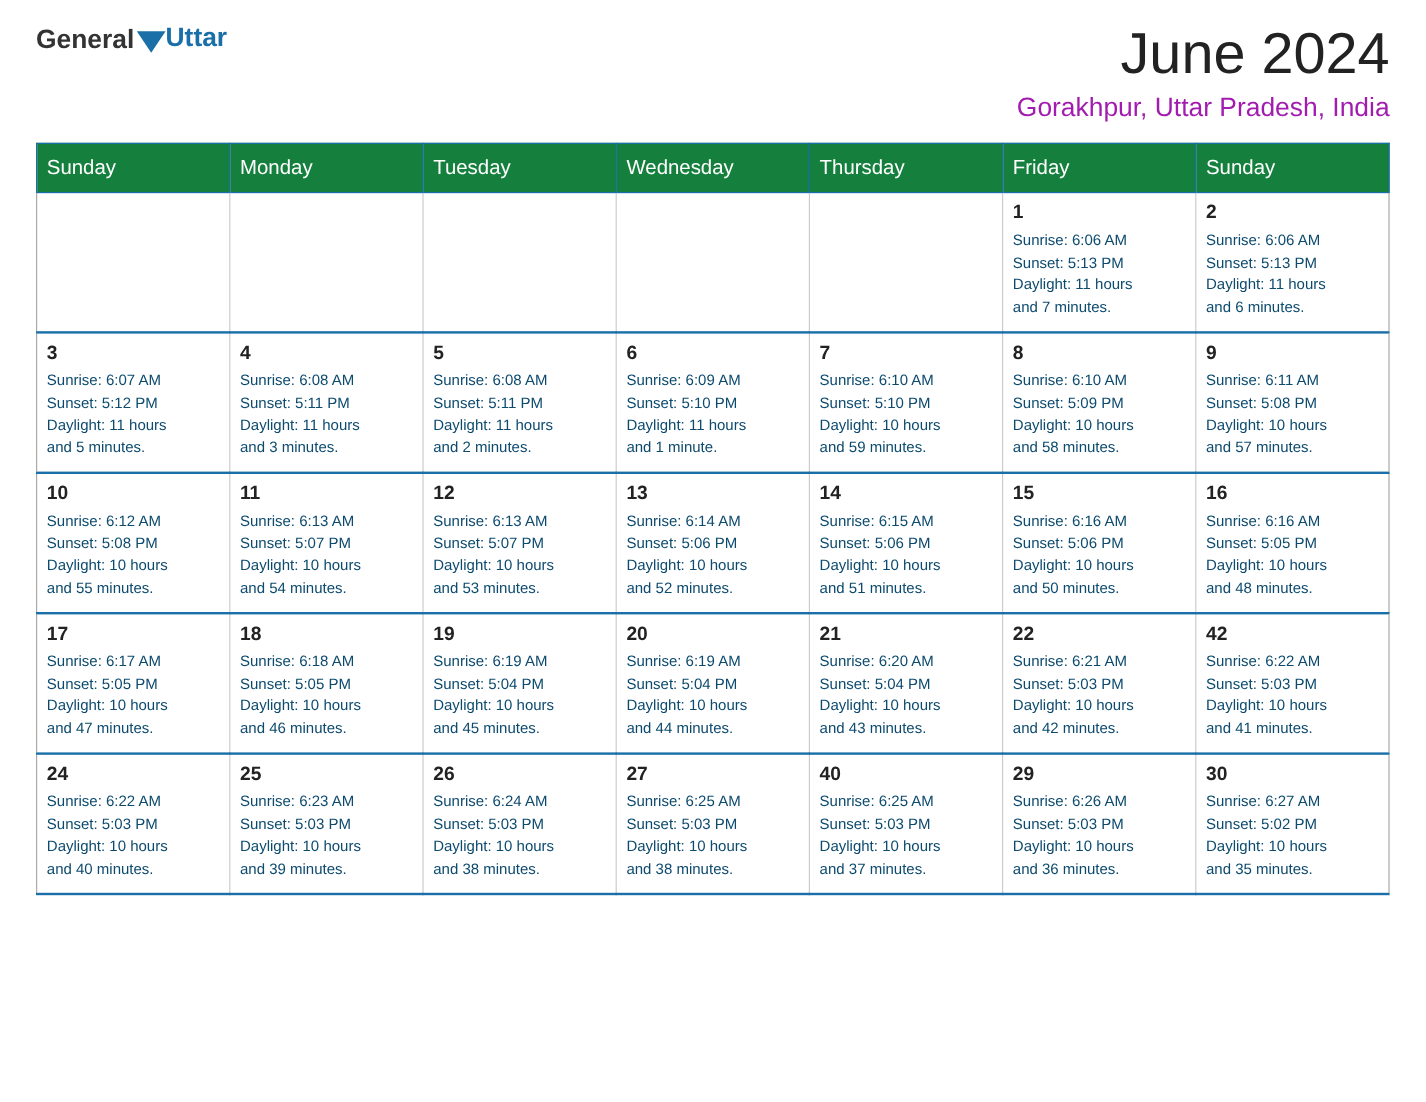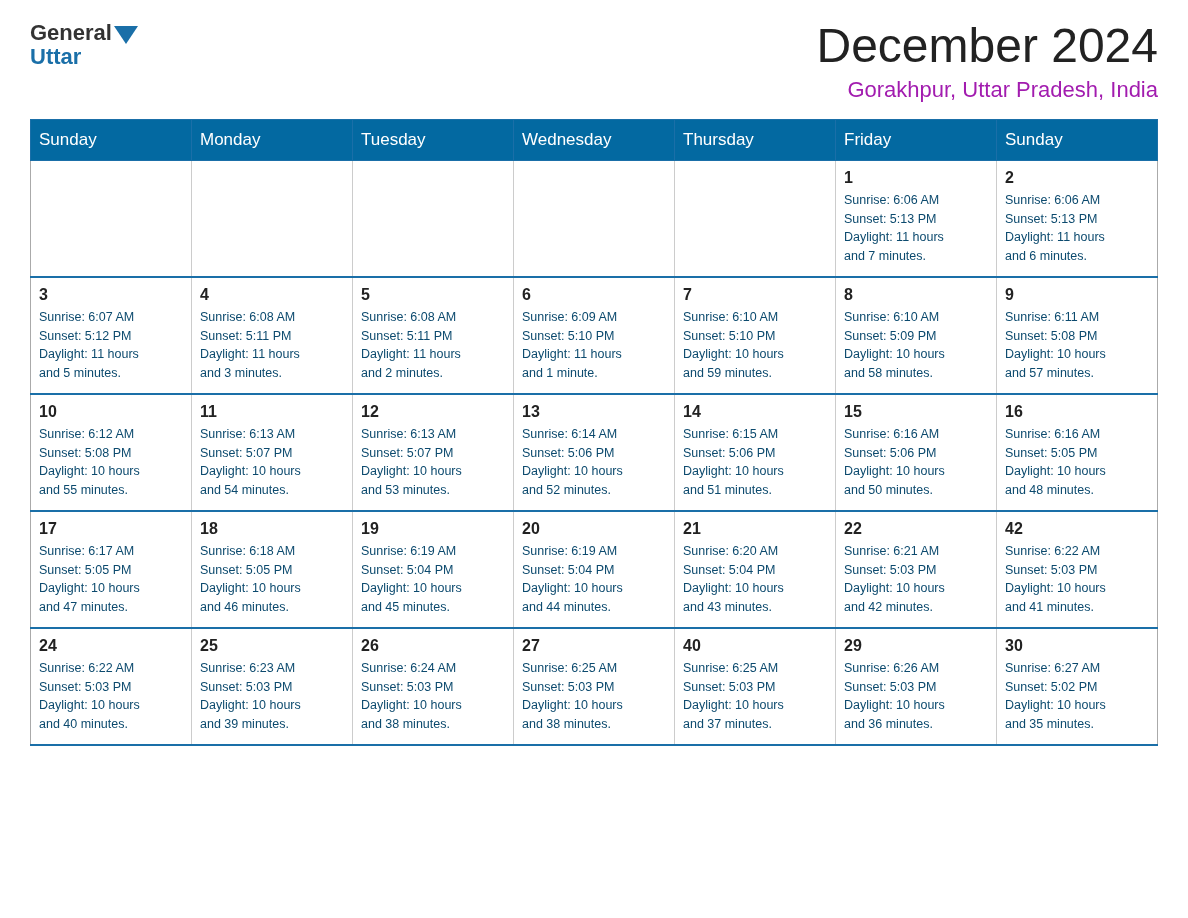--- a/index.html
+++ b/index.html
@@ -10,21 +10,21 @@
       color: #333;
     }
     .header {
       display: flex;
       justify-content: space-between;
       align-items: flex-start;
       margin-bottom: 16px;
     }
     .logo {
       display: flex;
-      flex-direction: column;
+      flex-direction: row;
       align-items: flex-start;
     }
     .logo-top {
       display: flex;
       align-items: center;
     }
     .logo-text-general {
       font-size: 22px;
       font-weight: bold;
       color: #333;
@@ -57,21 +57,21 @@
       font-size: 22px;
       color: #a21caf;
       margin-top: 4px;
     }
     .calendar {
       width: 100%;
       border-collapse: collapse;
       border: 1px solid #aaa;
     }
     .calendar thead tr {
-      background-color: #0369a1;
+      background-color: #15803d;
       color: #fff;
     }
     .calendar thead th {
       padding: 10px 8px;
       font-size: 17px;
       font-weight: normal;
       text-align: left;
       border: 1px solid #1a6fa8;
     }
     .calendar tbody tr {
@@ -109,21 +109,21 @@
 
 <div class="header">
   <div class="logo">
     <div class="logo-top">
       <span class="logo-text-general">General</span>
       <div class="logo-triangle"></div>
     </div>
     <span class="logo-text-blue">Uttar</span>
   </div>
   <div class="title-section">
-    <div class="month-title">December 2024</div>
+    <div class="month-title">June 2024</div>
     <div class="location-title">Gorakhpur, Uttar Pradesh, India</div>
   </div>
 </div>
 
 <table class="calendar">
   <thead>
     <tr>
     <th>Sunday</th>
         <th>Monday</th>
         <th>Tuesday</th>

